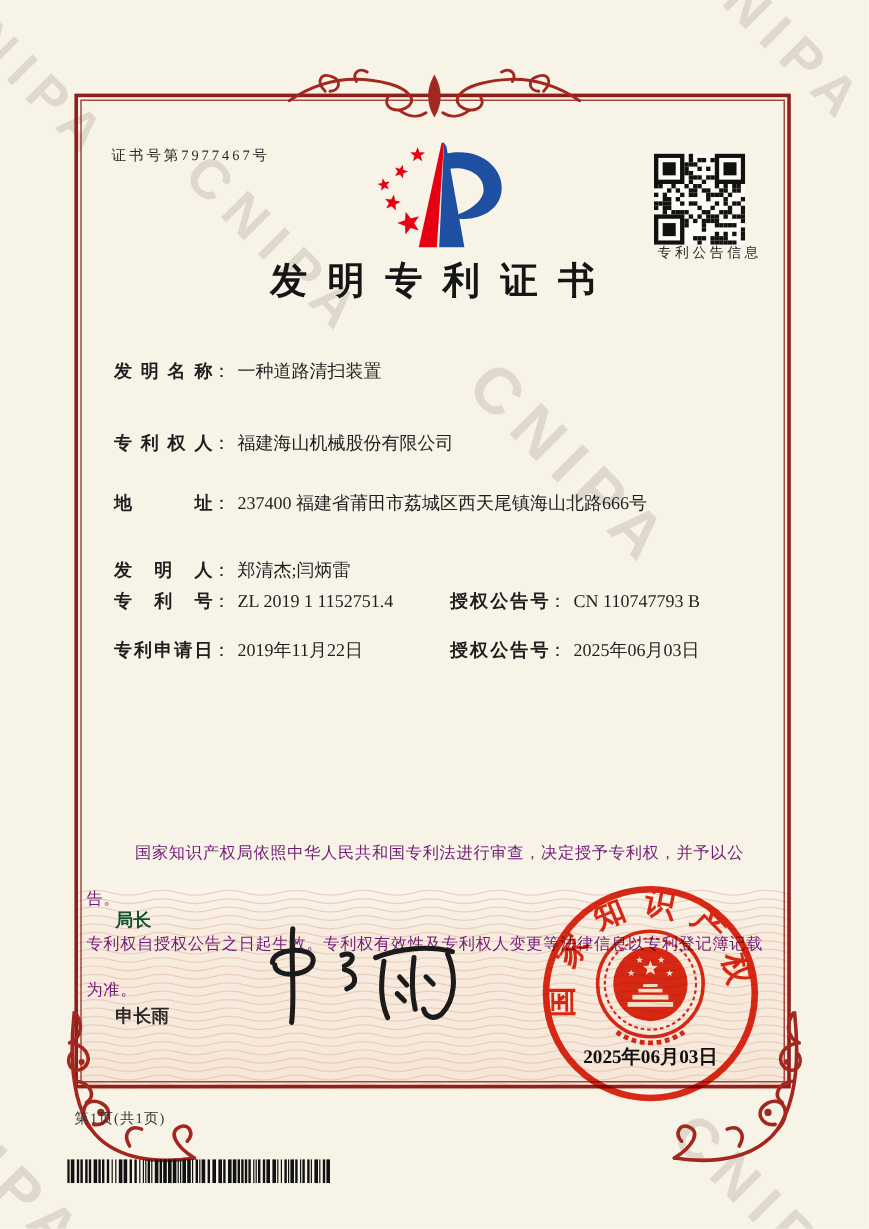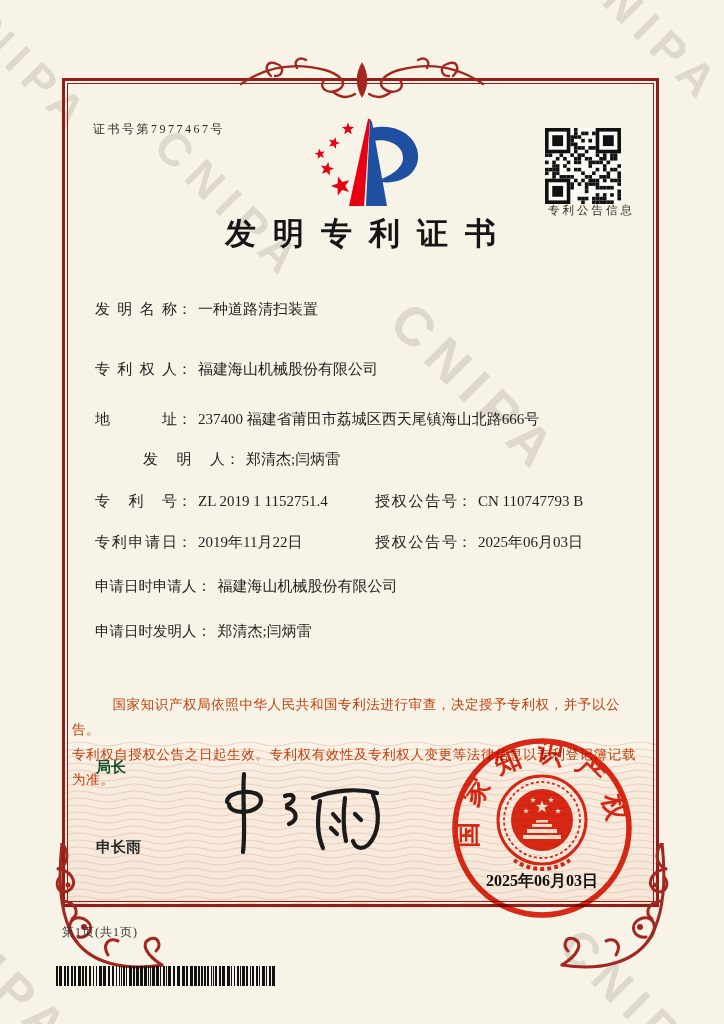--- a/index.html
+++ b/index.html
@@ -53,27 +53,28 @@
     position:absolute;left:62px;top:213px;width:597px;z-index:4;
     text-align:center;font-size:31px;font-weight:bold;color:#151515;
     letter-spacing:17px;padding-left:17px;box-sizing:border-box;
   }
 
   .frow{position:absolute;left:95px;z-index:4;font-size:15px;white-space:nowrap;}
   .frow .col2{position:absolute;left:280px;top:0;}
   .jlabel{
     display:inline-block;width:82px;text-align:justify;text-align-last:justify;
     vertical-align:top;
+    font-weight:bold;
   }
   .wlabel{display:inline-block;font-size:14.5px;vertical-align:top;}
   .fval{margin-left:6px;}
 
   .statement{
     position:absolute;left:72px;top:692px;width:570px;z-index:4;
-    font-size:13.5px;line-height:25px;letter-spacing:0.6px;color:#c2410c;
+    font-size:13.5px;line-height:38px;letter-spacing:0.6px;color:#701a75;
   }
   .statement .l1{text-indent:3em;}
 
   .sig-title{position:absolute;left:96px;top:758px;z-index:4;font-size:15px;font-weight:700;color:#14532d;}
   .sig-name{position:absolute;left:96px;top:838px;z-index:4;font-size:15px;font-weight:600;color:#2b2b2b;font-family:Liberation Mono, monospace;}
   .autograph{position:absolute;left:205px;top:768px;z-index:4;}
 
   .seal{position:absolute;left:447px;top:733px;z-index:6;mix-blend-mode:multiply;}
 
   .footer{
@@ -332,40 +333,34 @@
 
   <div class="frow" style="top:300px;">
     <span class="jlabel">发明名称</span><span>：</span><span class="fval">一种道路清扫装置</span>
   </div>
   <div class="frow" style="top:360px;">
     <span class="jlabel">专利权人</span><span>：</span><span class="fval">福建海山机械股份有限公司</span>
   </div>
   <div class="frow" style="top:410px;">
     <span class="jlabel">地址</span><span>：</span><span class="fval">237400 福建省莆田市荔城区西天尾镇海山北路666号</span>
   </div>
-  <div class="frow" style="top:450px;margin-left:48px;">
+  <div class="frow" style="top:466px;">
     <span class="jlabel">发明人</span><span>：</span><span class="fval">郑清杰;闫炳雷</span>
   </div>
   <div class="frow" style="top:492px;">
     <span class="jlabel">专利号</span><span>：</span><span class="fval">ZL 2019 1 1152751.4</span>
     <span class="col2">
       <span class="jlabel">授权公告号</span><span>：</span><span class="fval">CN 110747793 B</span>
     </span>
   </div>
   <div class="frow" style="top:533px;">
     <span class="jlabel">专利申请日</span><span>：</span><span class="fval">2019年11月22日</span>
     <span class="col2">
       <span class="jlabel">授权公告号</span><span>：</span><span class="fval">2025年06月03日</span>
     </span>
-  </div>
-  <div class="frow" style="top:577px;">
-    <span class="wlabel">申请日时申请人</span><span>：</span><span class="fval">福建海山机械股份有限公司</span>
-  </div>
-  <div class="frow" style="top:622px;">
-    <span class="wlabel">申请日时发明人</span><span>：</span><span class="fval">郑清杰;闫炳雷</span>
   </div>
 
   <div class="statement">
     <div class="l1">国家知识产权局依照中华人民共和国专利法进行审查，决定授予专利权，并予以公告。</div>
     <div class="l2">专利权自授权公告之日起生效。专利权有效性及专利权人变更等法律信息以专利登记簿记载为准。</div>
   </div>
 
   <div class="sig-title">局长</div>
   <div class="sig-name">申长雨</div>
 

